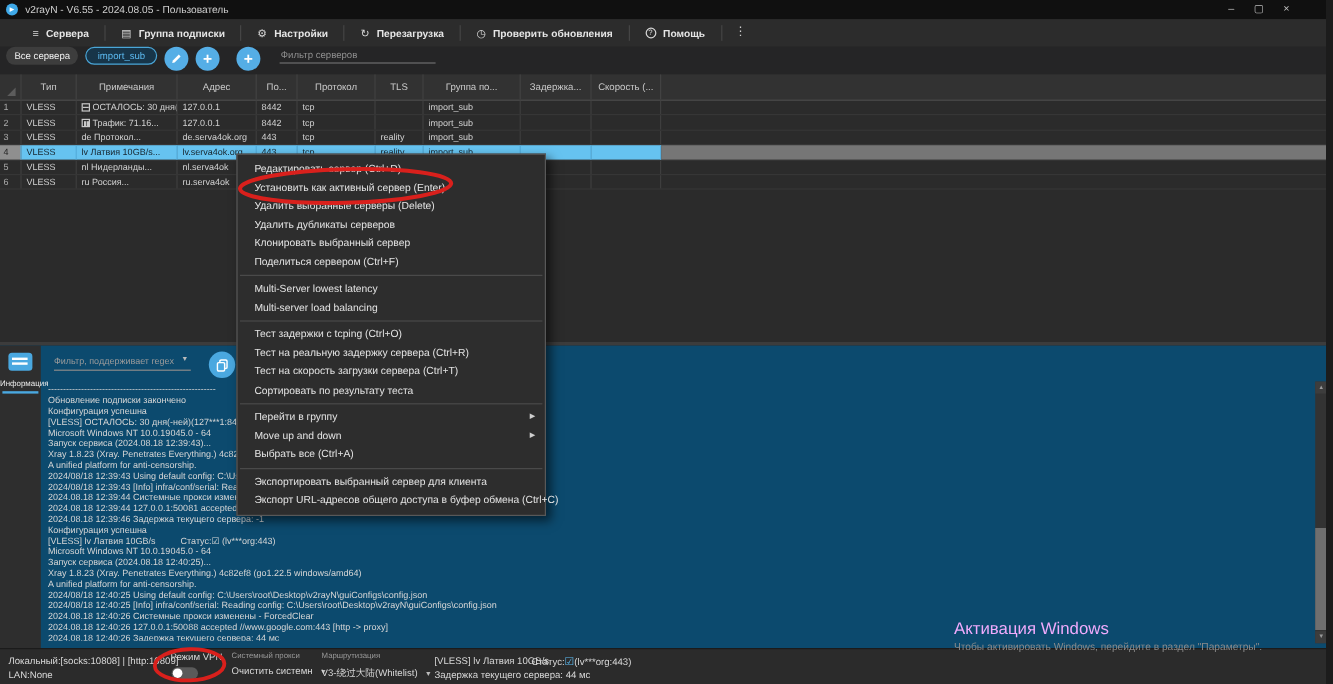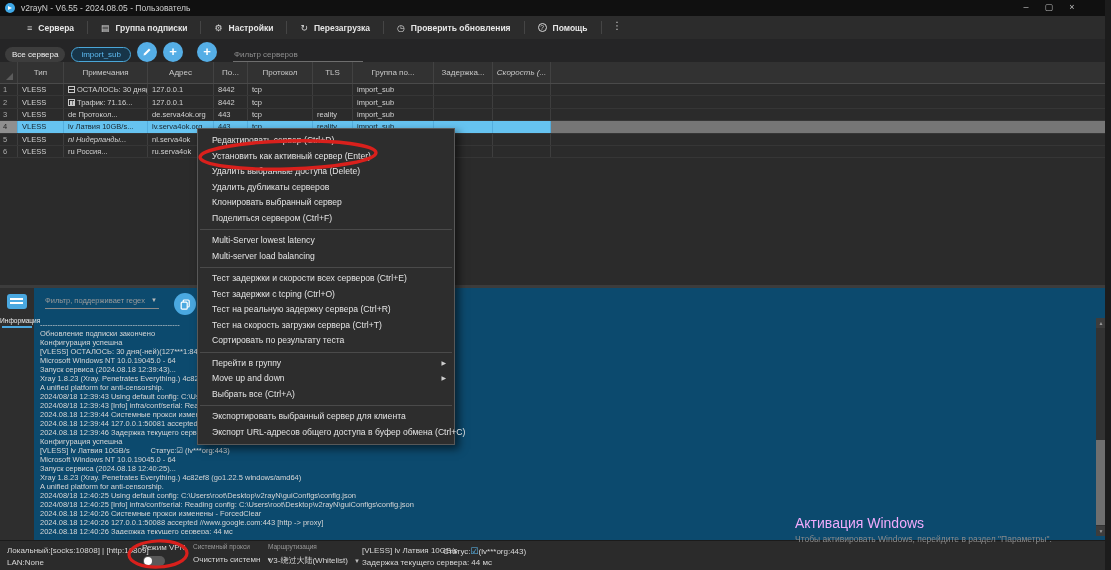--- a/index.html
+++ b/index.html
@@ -13,21 +13,21 @@
   .win-controls span{width:14px;text-align:center;line-height:15px;cursor:default;}
   
   .menubar{position:absolute;left:0;top:16px;width:1111px;height:23px;background:#2c2c2c;display:flex;align-items:center;padding-left:14px;color:#e6e6e6;}
   .mb-item{display:flex;align-items:center;gap:6px;font-size:8.5px;font-weight:600;padding:0 13px;height:100%;cursor:default;}
   .mb-item + .mb-div{width:1px;height:13px;background:#454545;}
   .mb-div{width:1px;height:13px;background:#454545;}
   .mb-ico{font-size:9px;color:#d8d8d8;font-weight:400;}
   .mb-ico.circ{width:9px;height:9px;border:1px solid #d8d8d8;border-radius:50%;font-size:6.5px;line-height:8px;text-align:center;}
   .mb-more{position:absolute;left:612px;top:4px;color:#cfcfcf;font-size:10px;letter-spacing:0;}
   
-  .toolbar{position:absolute;left:0;top:39px;width:1111px;height:23px;background:#252526;display:flex;align-items:flex-end;}
+  .toolbar{position:absolute;left:0;top:39px;width:1111px;height:23px;background:#252526;display:flex;align-items:flex-start;}
   .pill-all{margin-left:5px;background:#3d3d3d;color:#f0f0f0;font-size:8px;padding:3px 7px;border-radius:9px;}
   .pill-sub{margin-left:6px;background:#173549;border:1px solid #4aa6d8;color:#5cbaf0;font-size:8px;padding:2px 9px;border-radius:9px;}
   .tb-circle{width:20px;height:20px;border-radius:50%;background:#55aee6;color:#fff;display:flex;align-items:center;justify-content:center;margin-left:6px;cursor:default;}
   .tb-circle.gap{margin-left:14px;}
   .tb-plus{font-size:13px;line-height:13px;font-weight:600;margin-top:-1px;}
   .tb-filter{margin-left:16px;width:130px;background:transparent;border:none;border-bottom:1px solid #6e6e6e;color:#bbb;font-size:8px;padding:2px 1px;outline:none;}
   .tb-filter::placeholder{color:#8f8f8f;}
   
   .table{position:absolute;left:0;top:62px;width:1105px;height:223px;background:#2b2b2b;}
   .t-head{display:flex;height:22px;background:#323232;border-bottom:1px solid #4a4a4a;color:#c9c9c9;font-size:8px;}
@@ -153,21 +153,21 @@
           <span class="corner-tri"></span>
         </div>
         <div class="cell" style="width: 46px;">Тип</div>
         <div class="cell" style="width: 84px;">Примечания</div>
         <div class="cell" style="width: 66px;">Адрес</div>
         <div class="cell" style="width: 34px;">По...</div>
         <div class="cell" style="width: 65px;">Протокол</div>
         <div class="cell" style="width: 40px;">TLS</div>
         <div class="cell" style="width: 81px;">Группа по...</div>
         <div class="cell" style="width: 59px;">Задержка...</div>
-        <div class="cell" style="width: 58px; font-style: italic;">Скорость (...</div>
+        <div class="cell" style="width: 58px;">Скорость (...</div>
         <div class="filler"></div>
       </div>
     <div id="tbody">
         <div class="t-row">
           <div class="cell num" style="width: 18px;">1</div>
           <div class="cell" style="width: 46px;">VLESS</div>
           <div class="cell" style="width: 84px;"><span class="mini-ico cal"></span>ОСТАЛОСЬ: 30 дня(-...</div>
           <div class="cell" style="width: 66px;">127.0.0.1</div>
           <div class="cell" style="width: 34px;">8442</div>
           <div class="cell" style="width: 65px;">tcp</div>
@@ -212,21 +212,21 @@
           <div class="cell" style="width: 65px;">tcp</div>
           <div class="cell" style="width: 40px;">reality</div>
           <div class="cell" style="width: 81px;">import_sub</div>
           <div class="cell" style="width: 59px;"></div>
           <div class="cell" style="width: 58px;"></div>
           <div class="filler"></div>
         </div>
         <div class="t-row">
           <div class="cell num" style="width: 18px;">5</div>
           <div class="cell" style="width: 46px;">VLESS</div>
-          <div class="cell" style="width: 84px; font-style: italic;">nl Нидерланды...</div>
+          <div class="cell" style="width: 84px;">nl Нидерланды...</div>
           <div class="cell" style="width: 66px;">nl.serva4ok</div>
           <div class="cell" style="width: 34px;"></div>
           <div class="cell" style="width: 65px;"></div>
           <div class="cell" style="width: 40px;"></div>
           <div class="cell" style="width: 81px;"></div>
           <div class="cell" style="width: 59px;"></div>
           <div class="cell" style="width: 58px;"></div>
           <div class="filler"></div>
         </div>
         <div class="t-row">
@@ -267,29 +267,28 @@
     <div class="vscroll">
       <span class="up">▲</span>
       <span class="thumb"></span>
       <span class="down">▼</span>
     </div>
   </div>
 
   <div class="ctx" id="ctxmenu">
       <div class="ctx-item">Редактировать сервер (Ctrl+D)</div>
       <div class="ctx-item">Установить как активный сервер (Enter)</div>
-      <div class="ctx-item">Удалить выбранные доступа (Delete)</div>
+      <div class="ctx-item">Удалить выбранные серверы (Delete)</div>
       <div class="ctx-item">Удалить дубликаты серверов</div>
       <div class="ctx-item">Клонировать выбранный сервер</div>
       <div class="ctx-item">Поделиться сервером (Ctrl+F)</div>
       <div class="ctx-sep"></div>
       <div class="ctx-item">Multi-Server lowest latency</div>
       <div class="ctx-item">Multi-server load balancing</div>
       <div class="ctx-sep"></div>
-      <div class="ctx-item">Тест задержки и скорости всех серверов (Ctrl+E)</div>
       <div class="ctx-item">Тест задержки с tcping (Ctrl+O)</div>
       <div class="ctx-item">Тест на реальную задержку сервера (Ctrl+R)</div>
       <div class="ctx-item">Тест на скорость загрузки сервера (Ctrl+T)</div>
       <div class="ctx-item">Сортировать по результату теста</div>
       <div class="ctx-sep"></div>
       <div class="ctx-item">Перейти в группу<span class="sub">▶</span></div>
       <div class="ctx-item">Move up and down<span class="sub">▶</span></div>
       <div class="ctx-item">Выбрать все (Ctrl+A)</div>
       <div class="ctx-sep"></div>
       <div class="ctx-item">Экспортировать выбранный сервер для клиента</div>

